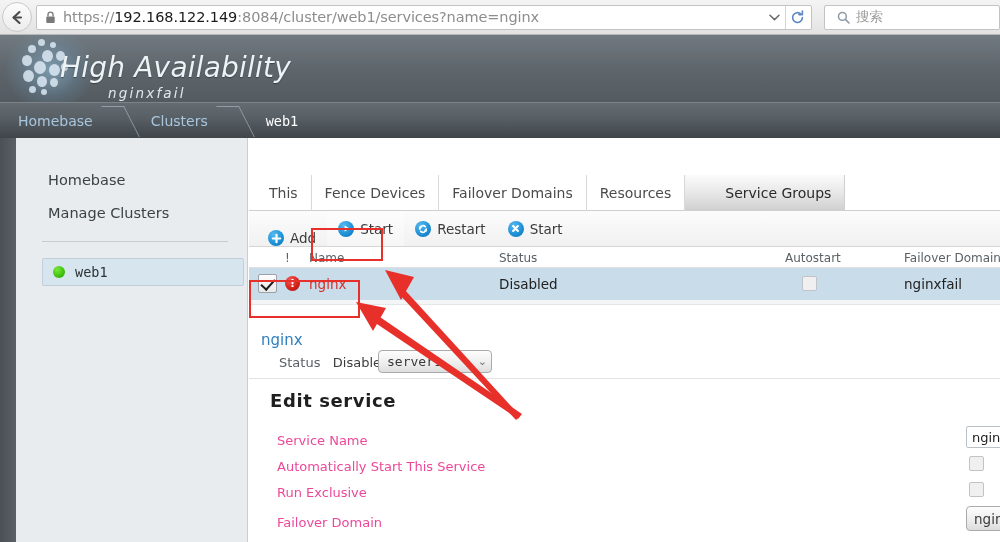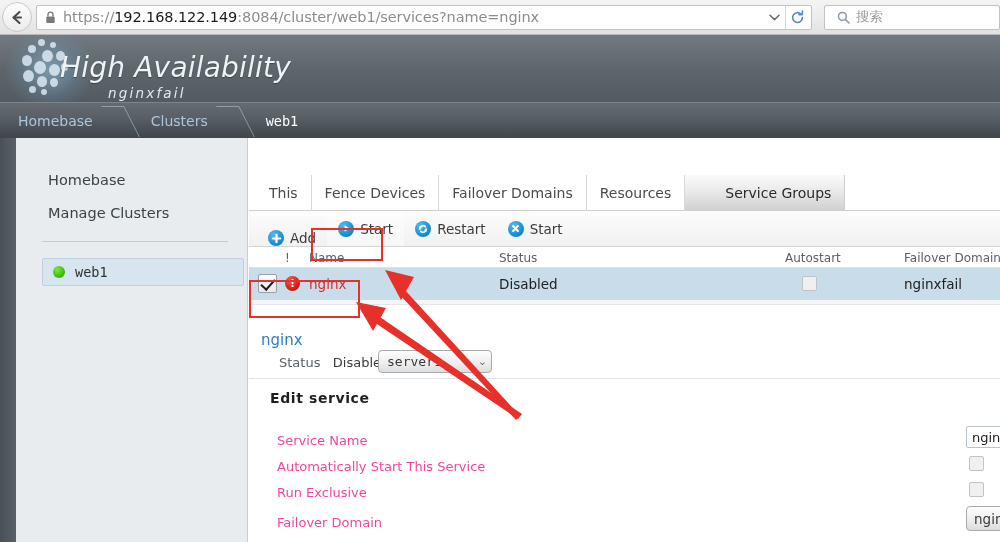--- a/index.html
+++ b/index.html
@@ -243,21 +243,21 @@
   .node-select .val {
     flex: 1 1 auto; font-family: "DejaVu Sans Mono","Liberation Mono",monospace;
     font-size: 13px; color: #3a3a3a;
   }
   .caret { color: #6f7377; font-size: 11px; }
   .detail-hr {
     position: absolute; left: 0; top: 240px; width: 751px; height: 1px; background: #e2e5e7;
   }
   .edit-heading {
     position: absolute; left: 21px; top: 252px;
-    font-size: 14px; font-weight: bold; color: #1f1f1f; letter-spacing: 0.6px;
+    font-size: 18px; font-weight: bold; color: #1f1f1f; letter-spacing: 0.6px;
   }
   .form-label { position: absolute; left: 28px; font-size: 13px; color: #ec4899; white-space: nowrap; }
   .fl1 { top: 295px; } .fl2 { top: 321px; } .fl3 { top: 347px; } .fl4 { top: 377px; }
 
   .field-input {
     position: absolute; left: 717px; top: 288px; width: 90px; height: 22px;
     background: #fff; border: 1px solid #b9c2c8; border-radius: 2px;
     display: flex; align-items: center; padding-left: 5px;
     font-size: 13px; color: #222;
   }

